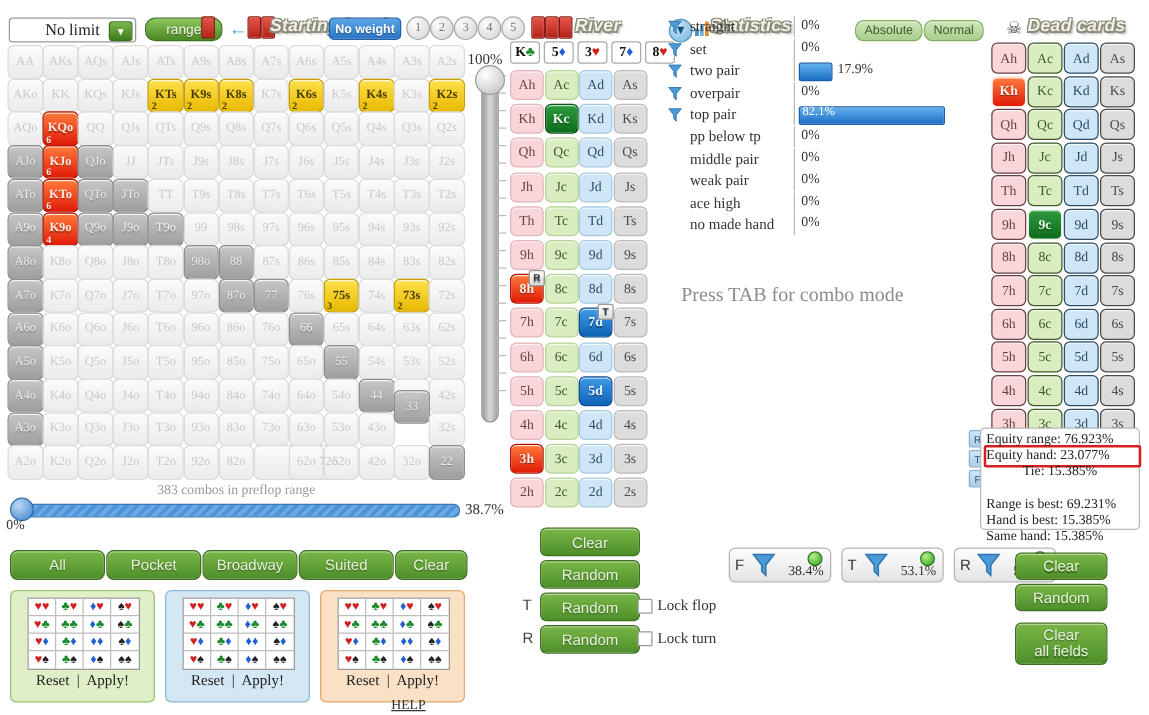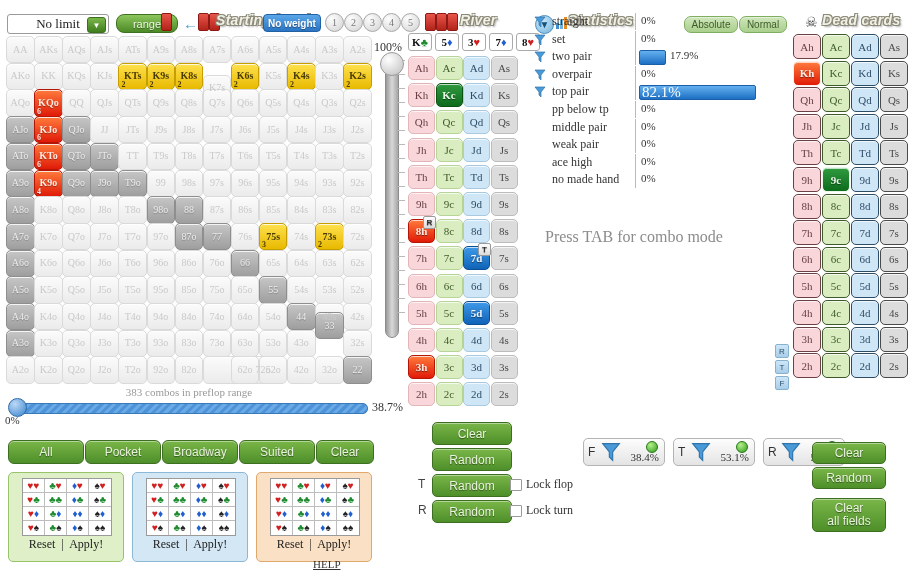--- a/index.html
+++ b/index.html
@@ -171,21 +171,21 @@
 
   
   .stats{position:absolute;left:532px;top:14px;width:240px;}
   .stat-row{position:absolute;left:0;width:240px;height:16px;}
   .stat-name{position:absolute;left:20px;top:0;font-size:12px;color:#333;}
   .funnel{position:absolute;left:2px;top:2px;width:12px;height:12px;}
   .stat-sep{position:absolute;left:103px;top:-1px;width:1px;height:17px;background:#b9b9b9;}
   .stat-val{position:absolute;left:109px;top:0;font-size:11px;color:#333;}
   .stat-bar{position:absolute;left:107px;top:1px;height:13px;
             background:linear-gradient(#64b0ef,#1d6fc4);border:1px solid #1b5fa8;border-radius:2px;}
-  .stat-bar-txt{position:absolute;left:3px;top:0px;font-size:15px;color:#fff;}
+  .stat-bar-txt{position:absolute;left:3px;top:0px;font-size:10px;color:#fff;}
   .tabhint{position:absolute;left:545px;top:228px;font-size:16px;color:#8c8c8c;}
 
   .absnorm{position:absolute;top:16px;}
   .absnorm .gbtn{height:15px;border-radius:7px;font-size:10px;}
 
   
   .cbtns{position:absolute;left:432px;top:422px;width:80px;}
   .cbtns .gbtn{position:absolute;left:0;width:78px;height:21px;font-size:12px;}
   .lockrow{position:absolute;font-size:12px;color:#333;display:flex;align-items:center;gap:4px;}
   .cbx{width:10px;height:10px;border:1px solid #9a9a9a;background:#fff;border-radius:1px;cursor:pointer;}
@@ -333,21 +333,21 @@
         <span class="wt">2</span>
       </div>
       <div class="cell c-yellow" style="left: 140.5px; top: 26.7px;">
         <span class="lbl">K9s</span>
         <span class="wt">2</span>
       </div>
       <div class="cell c-yellow" style="left: 168.6px; top: 26.7px;">
         <span class="lbl">K8s</span>
         <span class="wt">2</span>
       </div>
-      <div class="cell c-empty" style="left: 196.7px; top: 26.7px; margin-top: 12px;">
+      <div class="cell c-empty" style="left: 196.7px; top: 26.7px;">
         <span class="lbl">K7s</span>
       </div>
       <div class="cell c-yellow" style="left: 224.8px; top: 26.7px;">
         <span class="lbl">K6s</span>
         <span class="wt">2</span>
       </div>
       <div class="cell c-empty" style="left: 252.9px; top: 26.7px;">
         <span class="lbl">K5s</span>
       </div>
       <div class="cell c-yellow" style="left: 281px; top: 26.7px;">
@@ -1518,20 +1518,30 @@
       <div class="dcell ccell cc-s" style="left: 87px; top: 319.2px;">
         <span>2s</span>
       </div>
     </div>
 
   <div class="rtf">
       <div>R</div>
       <div>T</div>
       <div>F</div>
     </div>
+  <div class="tooltip">
+    <div class="tt-hl"></div>
+  <div class="tt-line">Equity range: 76.923%</div>
+      <div class="tt-line">Equity hand: 23.077%</div>
+      <div class="tt-line" style="text-align: center;">Tie: 15.385%</div>
+      <div class="tt-line">&nbsp;</div>
+      <div class="tt-line">Range is best: 69.231%</div>
+      <div class="tt-line">Hand is best: 15.385%</div>
+      <div class="tt-line">Same hand: 15.385%</div>
+    </div>
 
   <div class="rbtns">
     <span class="gbtn" style="top:0;height:20px;">Clear</span>
     <span class="gbtn" style="top:25px;height:20px;">Random</span>
     <span class="gbtn" style="top:56px;height:32px;line-height:13px;">Clear
 all fields</span>
   </div>
 
 </div>
 

